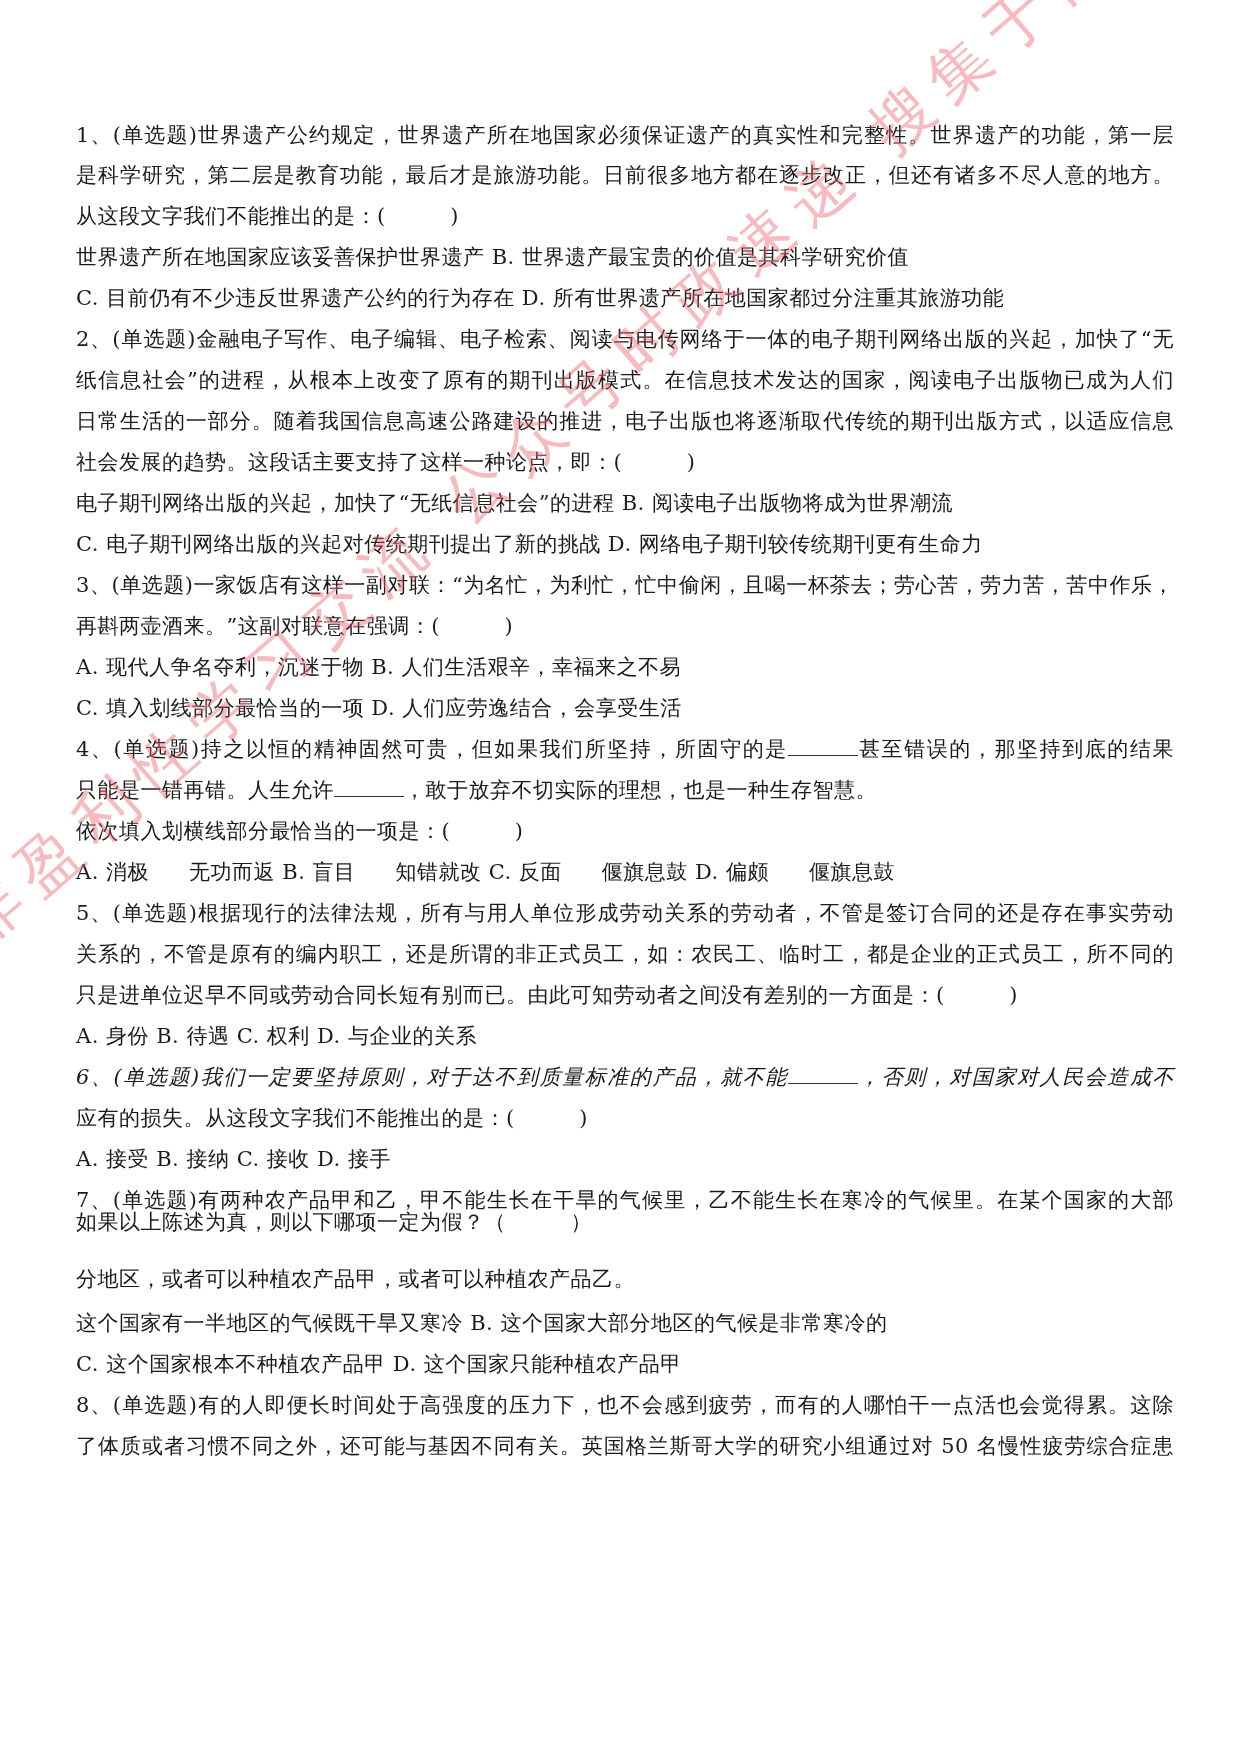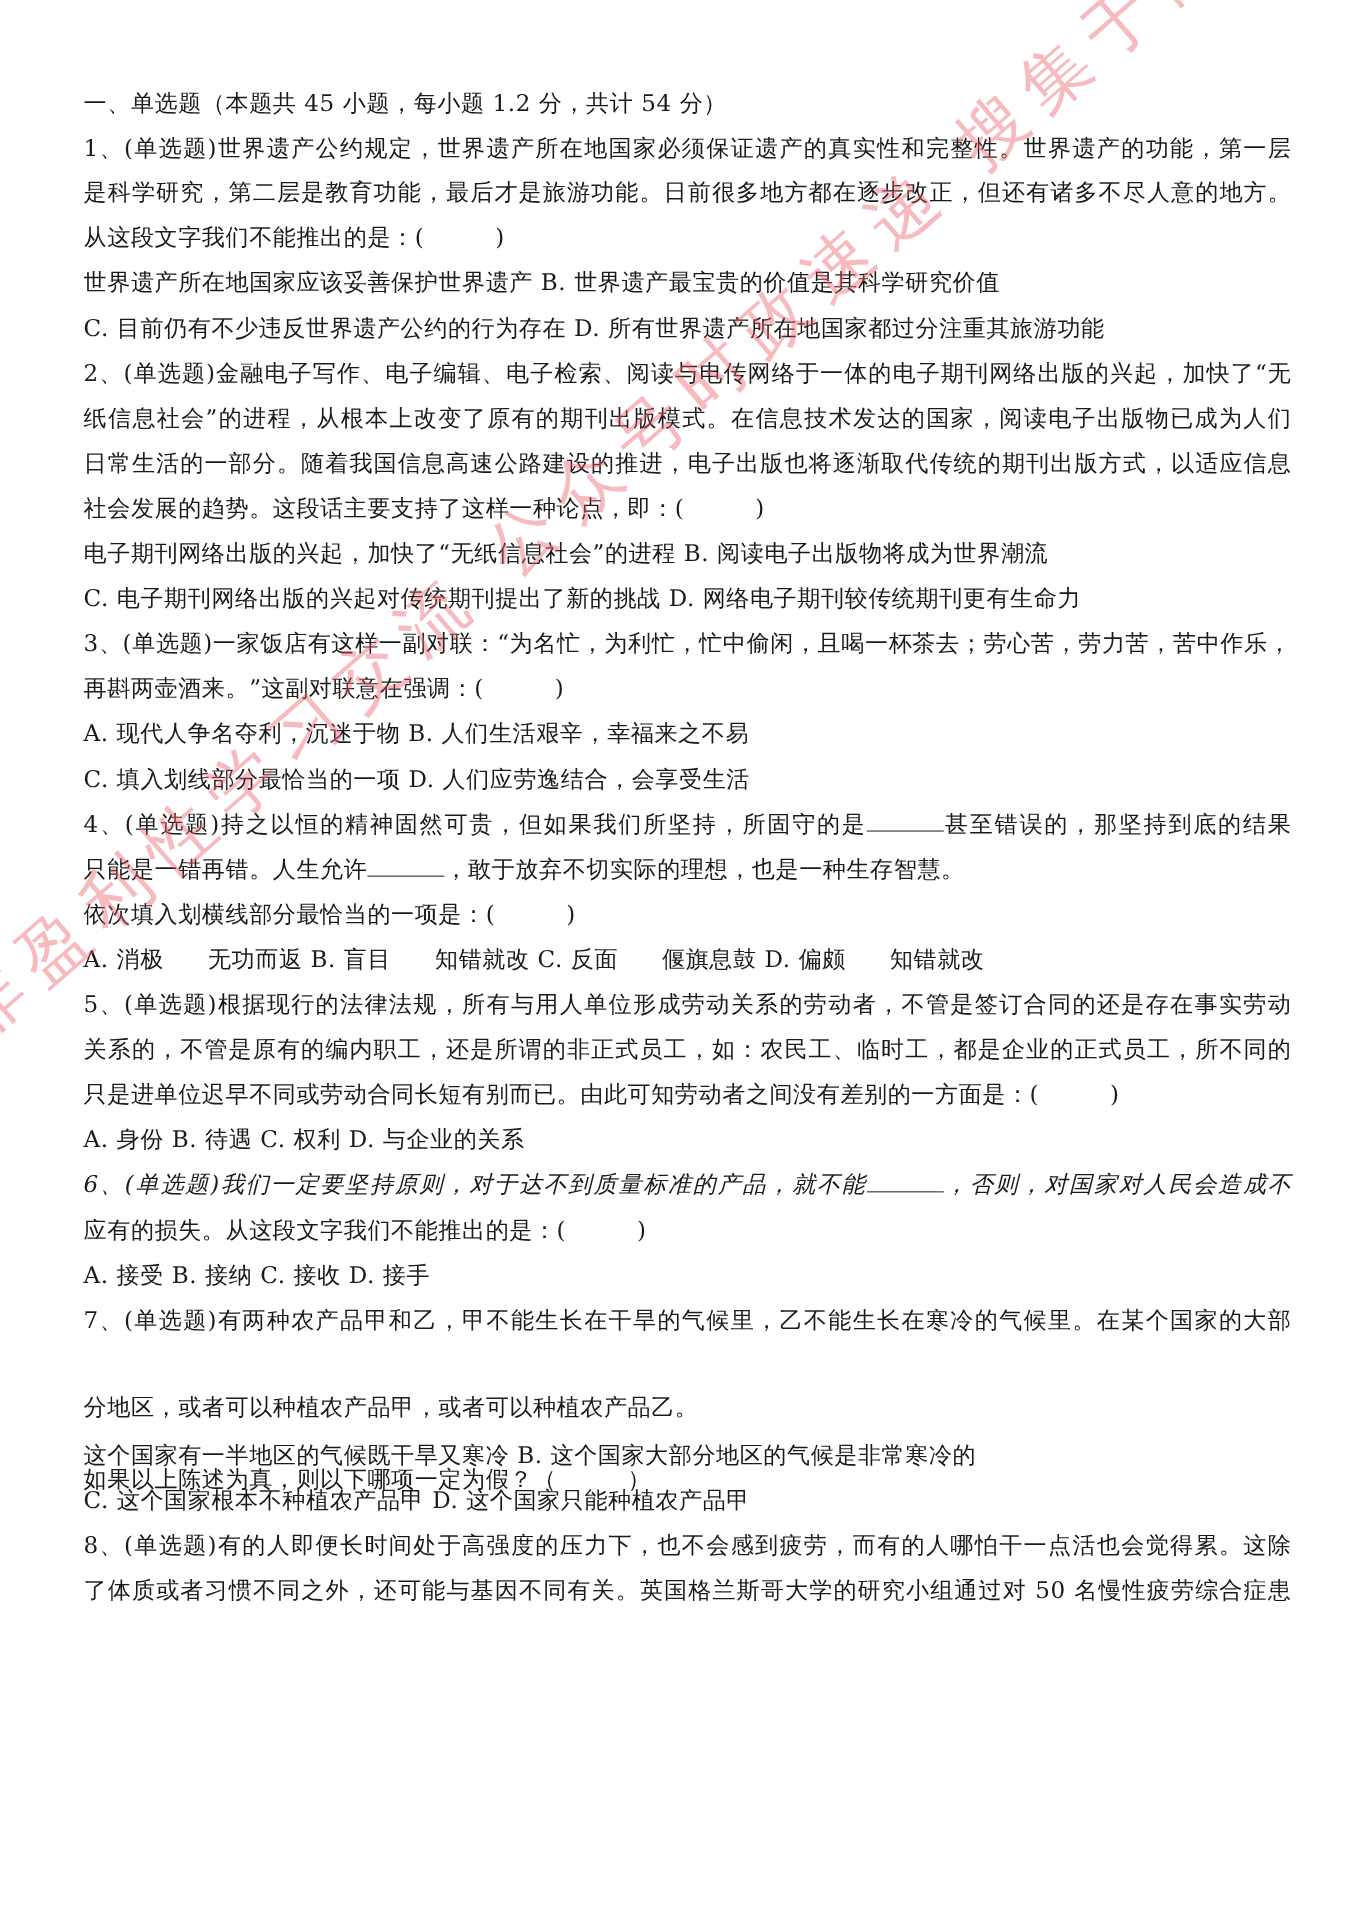--- a/index.html
+++ b/index.html
@@ -32,21 +32,20 @@
     white-space: nowrap;
     pointer-events: none;
     z-index: 2;
   }
 </style>
 </head>
 <body>
 
 <div class="page">
 
-  <div class="line" style="top:79px;">一、单选题（本题共 45 小题，每小题 1.2 分，共计 54 分）</div>
 
   <div>
     <div class="line justify" style="top:120px;">1、(单选题)世界遗产公约规定，世界遗产所在地国家必须保证遗产的真实性和完整性。世界遗产的功能，第一层</div>
     <div class="line justify" style="top:160px;">是科学研究，第二层是教育功能，最后才是旅游功能。日前很多地方都在逐步改正，但还有诸多不尽人意的地方。</div>
     <div class="line" style="top:201px;">从这段文字我们不能推出的是：(　　　)</div>
     <div class="line" style="top:242px;">世界遗产所在地国家应该妥善保护世界遗产 B. 世界遗产最宝贵的价值是其科学研究价值</div>
     <div class="line" style="top:283px;">C. 目前仍有不少违反世界遗产公约的行为存在 D. 所有世界遗产所在地国家都过分注重其旅游功能</div>
   </div>
 
   <div>
@@ -67,21 +66,21 @@
 
   <div>
     <div class="line justify" style="top:734px;">
       <span>4、(单选题)持之以恒的精神固然可贵，但如果我们所坚持，所固守的是</span><span class="blank"></span><span>甚至错误的，那坚持到底的结果</span>
     </div>
     <div class="line" style="top:775px;">
       <span>只能是一错再错。人生允许</span><span class="blank"></span><span>，敢于放弃不切实际的理想，也是一种生存智慧。</span>
     </div>
     <div class="line" style="top:816px;">依次填入划横线部分最恰当的一项是：(　　　)</div>
     <div class="line" style="top:857px;">
-      <span>A. 消极</span><span class="gap"></span><span>无功而返 B. 盲目</span><span class="gap"></span><span>知错就改 C. 反面</span><span class="gap"></span><span>偃旗息鼓 D. 偏颇</span><span class="gap"></span><span>知错就改</span>
+      <span>A. 消极</span><span class="gap"></span><span>无功而返 B. 盲目</span><span class="gap"></span><span>知错就改 C. 反面</span><span class="gap"></span><span>偃旗息鼓 D. 偏颇</span><span class="gap"></span><span>偃旗息鼓</span>
     </div>
   </div>
 
   <div>
     <div class="line justify" style="top:898px;">5、(单选题)根据现行的法律法规，所有与用人单位形成劳动关系的劳动者，不管是签订合同的还是存在事实劳动</div>
     <div class="line justify" style="top:939px;">关系的，不管是原有的编内职工，还是所谓的非正式员工，如：农民工、临时工，都是企业的正式员工，所不同的</div>
     <div class="line" style="top:980px;">只是进单位迟早不同或劳动合同长短有别而已。由此可知劳动者之间没有差别的一方面是：(　　　)</div>
     <div class="line" style="top:1021px;">A. 身份 B. 待遇 C. 权利 D. 与企业的关系</div>
   </div>
 
@@ -89,21 +88,21 @@
     <div class="line justify" style="top:1062px;font-style:italic;">
       <span>6、(单选题)我们一定要坚持原则，对于达不到质量标准的产品，就不能</span><span class="blank"></span><span>，否则，对国家对人民会造成不</span>
     </div>
     <div class="line" style="top:1103px;">应有的损失。从这段文字我们不能推出的是：(　　　)</div>
     <div class="line" style="top:1144px;">A. 接受 B. 接纳 C. 接收 D. 接手</div>
   </div>
 
   <div>
     <div class="line justify" style="top:1185px;">7、(单选题)有两种农产品甲和乙，甲不能生长在干旱的气候里，乙不能生长在寒冷的气候里。在某个国家的大部</div>
     <div class="line" style="top:1264px;">分地区，或者可以种植农产品甲，或者可以种植农产品乙。</div>
-    <div class="line" style="top:1330px;font-family:Liberation Serif, serif;">如果以上陈述为真，则以下哪项一定为假？（　　　）</div>
+    <div class="line" style="top:1207px;font-family:Liberation Serif, serif;">如果以上陈述为真，则以下哪项一定为假？（　　　）</div>
     <div class="line" style="top:1308px;">这个国家有一半地区的气候既干旱又寒冷 B. 这个国家大部分地区的气候是非常寒冷的</div>
     <div class="line" style="top:1349px;">C. 这个国家根本不种植农产品甲 D. 这个国家只能种植农产品甲</div>
   </div>
 
   <div>
     <div class="line justify" style="top:1390px;">8、(单选题)有的人即便长时间处于高强度的压力下，也不会感到疲劳，而有的人哪怕干一点活也会觉得累。这除</div>
     <div class="line justify" style="top:1431px;">了体质或者习惯不同之外，还可能与基因不同有关。英国格兰斯哥大学的研究小组通过对 50 名慢性疲劳综合症患</div>
   </div>
 
   <div class="watermark">非盈利性学习交流 公众号时政速递 搜集于网络</div>

